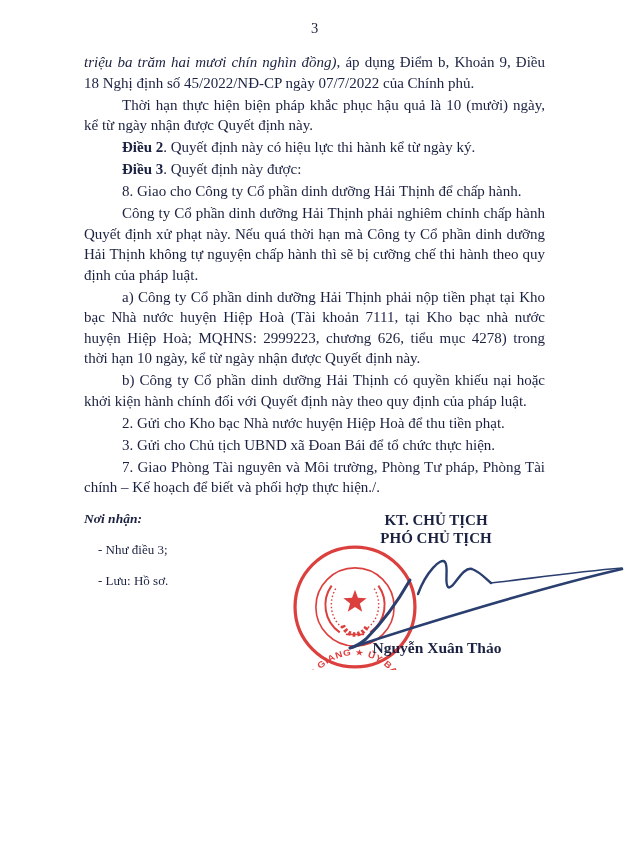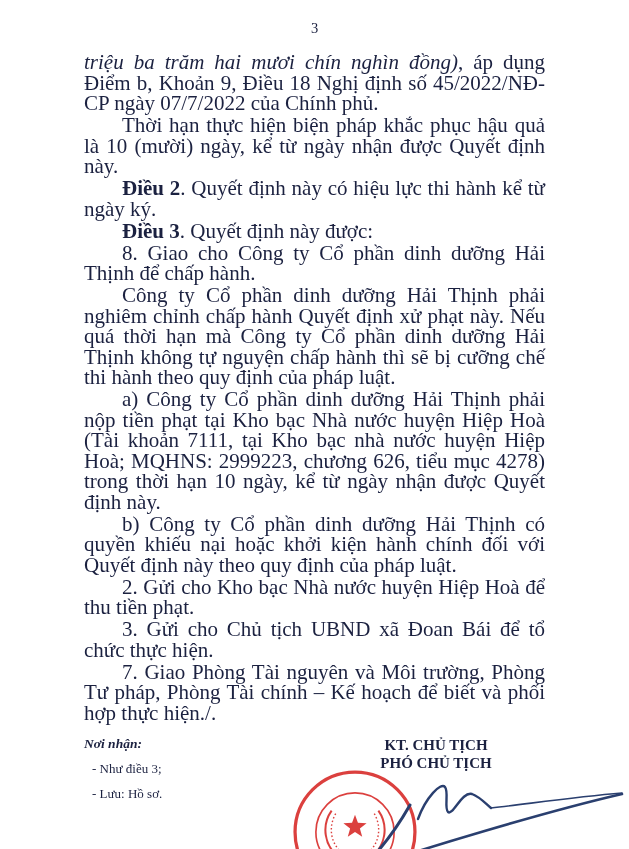--- a/index.html
+++ b/index.html
@@ -12,33 +12,33 @@
     color:var(--ink,#1b2140);
   }
   .content{
     position:absolute;left:84px;top:20px;width:461px;
   }
   .page-number{
     text-align:center;font-size:14.5px;margin:0 0 15px 0;
   }
   .body-p{
     margin:0 0 1.5px 0;
-    font-size:21px;line-height:20.5px;
+    font-size:15px;line-height:20.5px;
     text-align:justify;
     text-indent:38px;
   }
   .body-p.cont{text-indent:0;}
   .it{font-style:italic;}
   .b{font-weight:bold;}
   .footer{
     position:relative;height:300px;margin-top:13px;
   }
   .recipients{position:absolute;left:0;top:0;}
   .recipients-title{font-size:13.5px;font-weight:bold;font-style:italic;margin:0 0 2px 0;}
-  .recipients-item{font-size:13px;line-height:17px;margin:8px;}
+  .recipients-item{font-size:13px;line-height:17px;margin:14px;}
   .sign-titles{
     position:absolute;left:262px;top:0;width:180px;
     text-align:center;font-weight:bold;font-size:15px;line-height:18px;
   }
   .sign-name{
     position:absolute;left:258px;top:128px;width:190px;
     text-align:center;font-weight:bold;font-size:15.5px;
   }
   .seal{position:absolute;left:208px;top:33px;width:126px;height:126px;opacity:.92;}
   .seal text{

